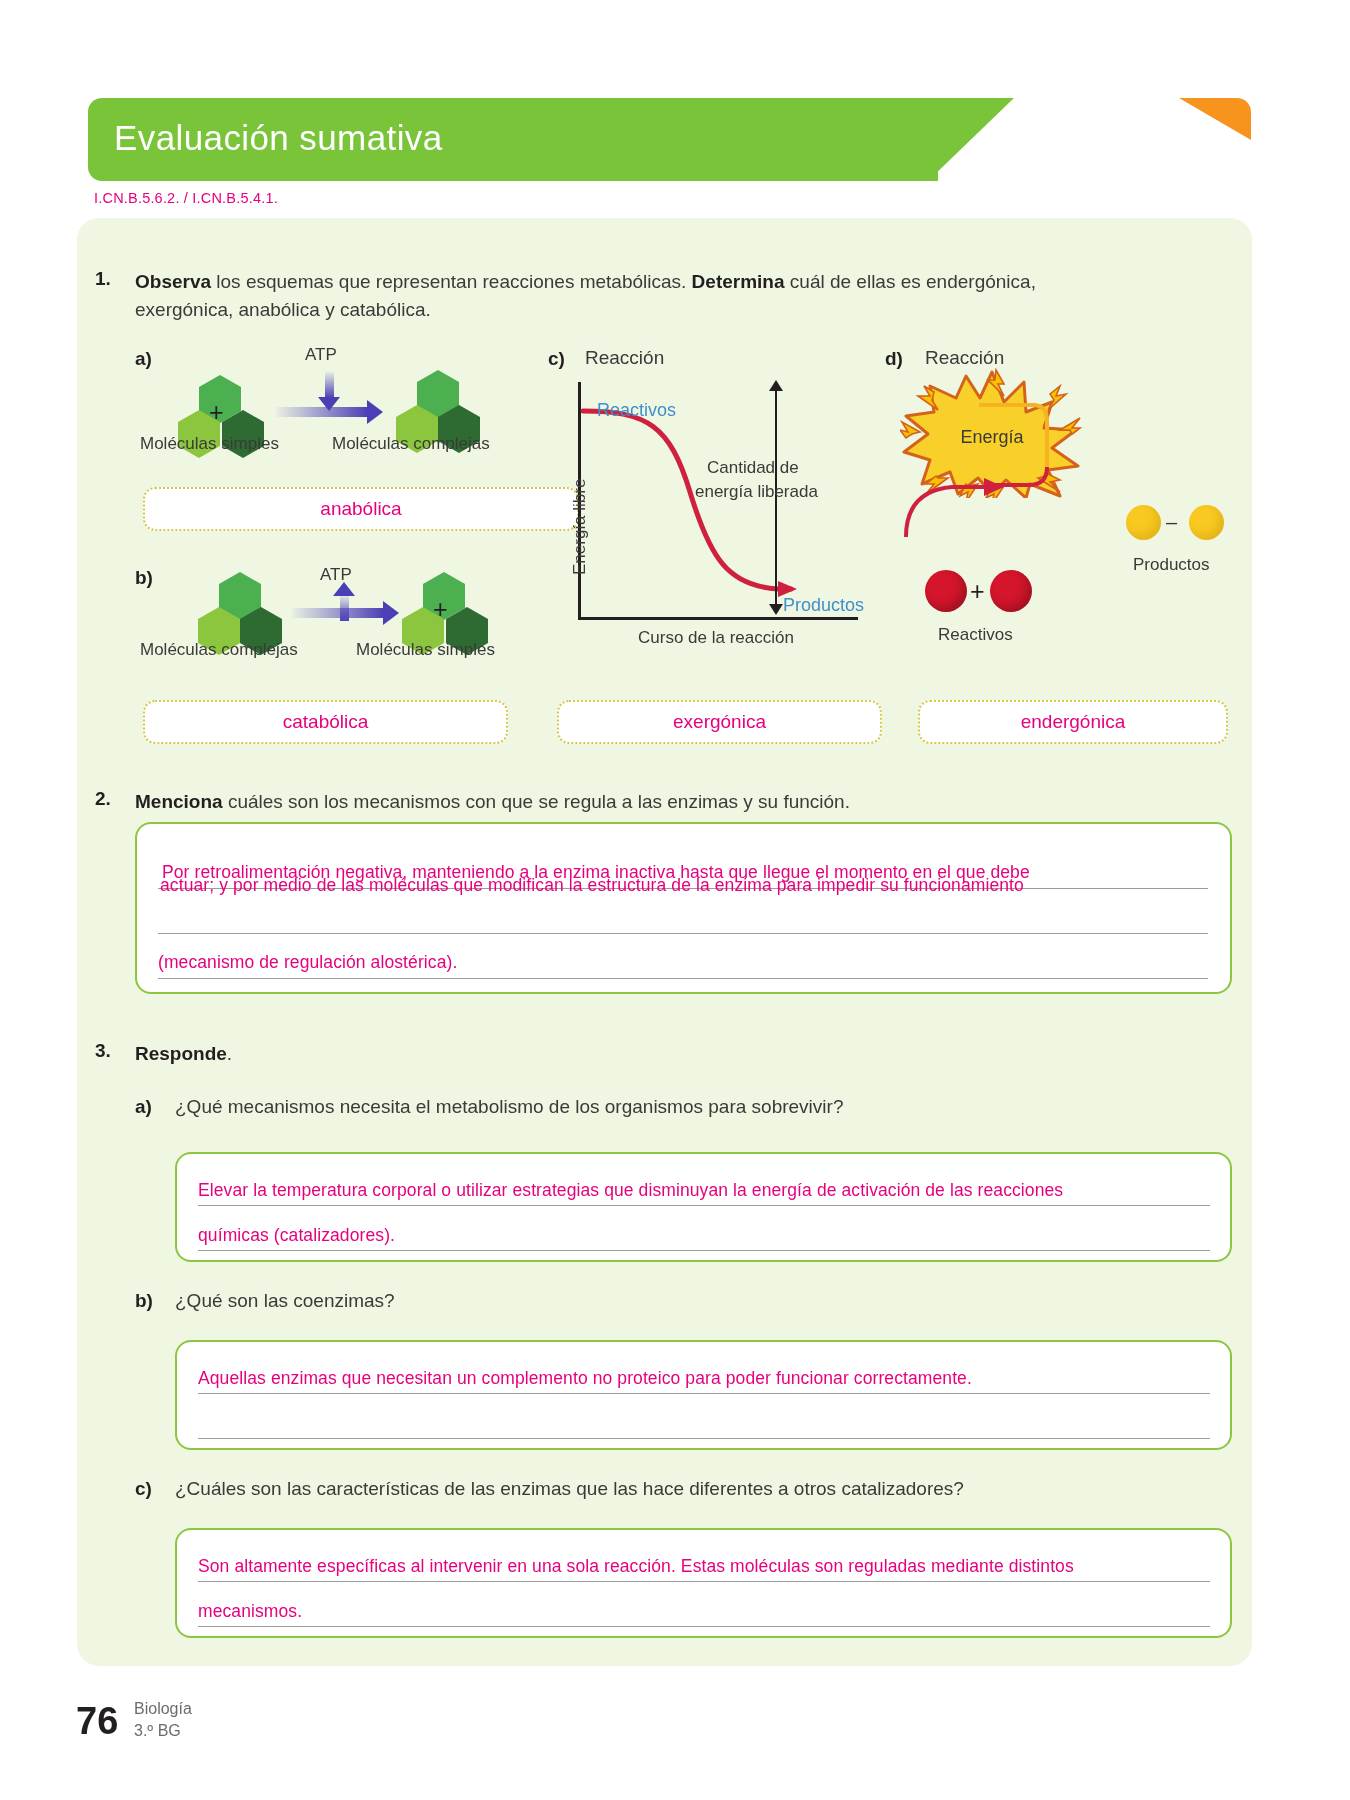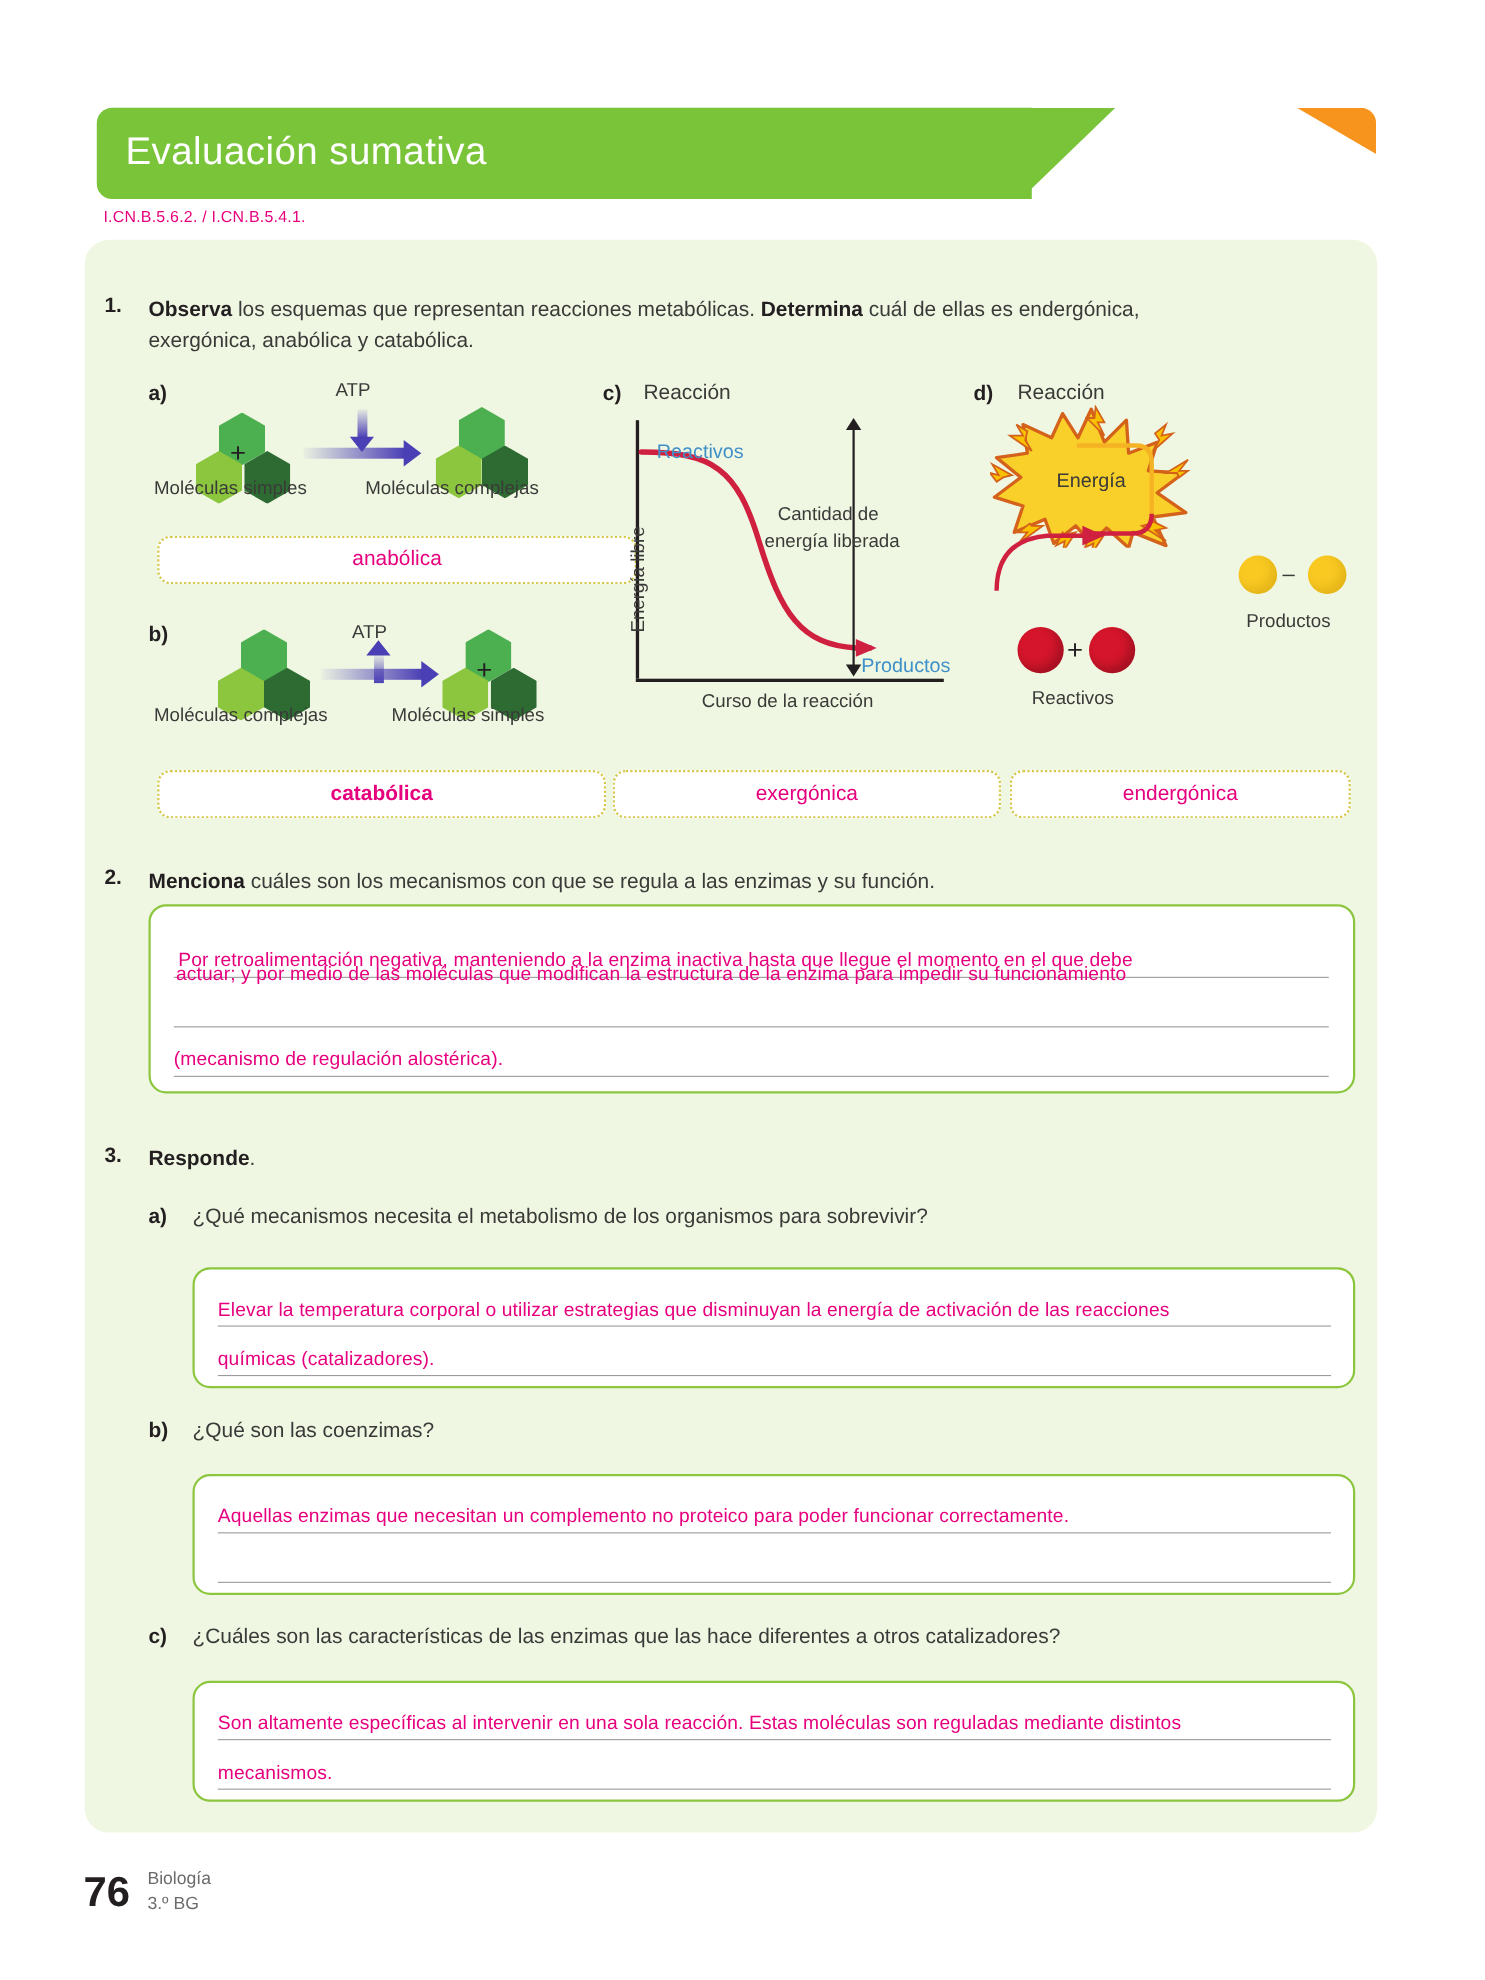--- a/index.html
+++ b/index.html
@@ -207,21 +207,21 @@
   <div class="grad-arrow" style="left:292px; top:608px; width:92px;"></div>
 
   <div class="hex med" style="left:423px; top:572px;"></div>
   <div class="hex lite" style="left:402px; top:607px;"></div>
   <div class="hex dark" style="left:446px; top:607px;"></div>
   <div class="plus-sign" style="left:433px; top:595px;">+</div>
 
   <div class="small-lbl" style="left:140px; top:640px;">Moléculas complejas</div>
   <div class="small-lbl" style="left:356px; top:640px;">Moléculas simples</div>
 
-  <div class="dotted-box" style="left:143px; top:700px; width:408px; height:44px;font-weight:bold;">
+  <div class="dotted-box" style="left:143px; top:700px; width:365px; height:44px;">
     <span>catabólica</span>
   </div>
 
   <div class="sub-label" style="left:548px; top:348px;">c)</div>
   <div class="plain" style="left:585px; top:347px;">Reacción</div>
 
   <div class="chart-axis-v" style="left:578px; top:382px; height:235px;"></div>
   <div class="chart-axis-h" style="left:578px; top:617px; width:280px;"></div>
 
   <svg style="position:absolute; left:578px; top:382px;" width="290" height="240">
@@ -231,21 +231,21 @@
 
   <div class="ylabel-rot" style="left:570px; top:575px;">Energía libre</div>
   <div class="small-lbl" style="left:638px; top:628px;">Curso de la reacción</div>
   <div style="position:absolute; left:597px; top:400px; font-size:18px; color:#3f90c9;">Reactivos</div>
   <div style="position:absolute; left:783px; top:595px; font-size:18px; color:#3f90c9;">Productos</div>
 
   <div class="meas-line" style="left:775px; top:390px; height:215px;"></div>
   <div class="small-lbl" style="left:707px; top:458px;">Cantidad de</div>
   <div class="small-lbl" style="left:695px; top:482px;">energía liberada</div>
 
-  <div class="dotted-box" style="left:557px; top:700px; width:353px; height:44px;">
+  <div class="dotted-box" style="left:557px; top:700px; width:325px; height:44px;">
     <span>exergónica</span>
   </div>
 
   <div class="sub-label" style="left:885px; top:348px;">d)</div>
   <div class="plain" style="left:925px; top:347px;">Reacción</div>
 
   <svg style="position:absolute; left:900px; top:368px;" width="185" height="130">
     <polygon points="92,4 104,34 124,14 126,44 152,34 144,60 176,62 152,80 178,98 148,102 160,128 130,116 126,130 106,112 92,126 78,110 58,126 50,104 22,116 30,92 4,84 28,66 6,48 34,44 30,18 56,30 66,8 80,30" fill="#f9cf2a" stroke="#d4621a" stroke-width="3" stroke-linejoin="round"></polygon>
     <g fill="#f9c100" stroke="#d4621a" stroke-width="1.6">
       <polygon points="96,2 104,16 98,16 104,28 88,12 95,12"></polygon>

